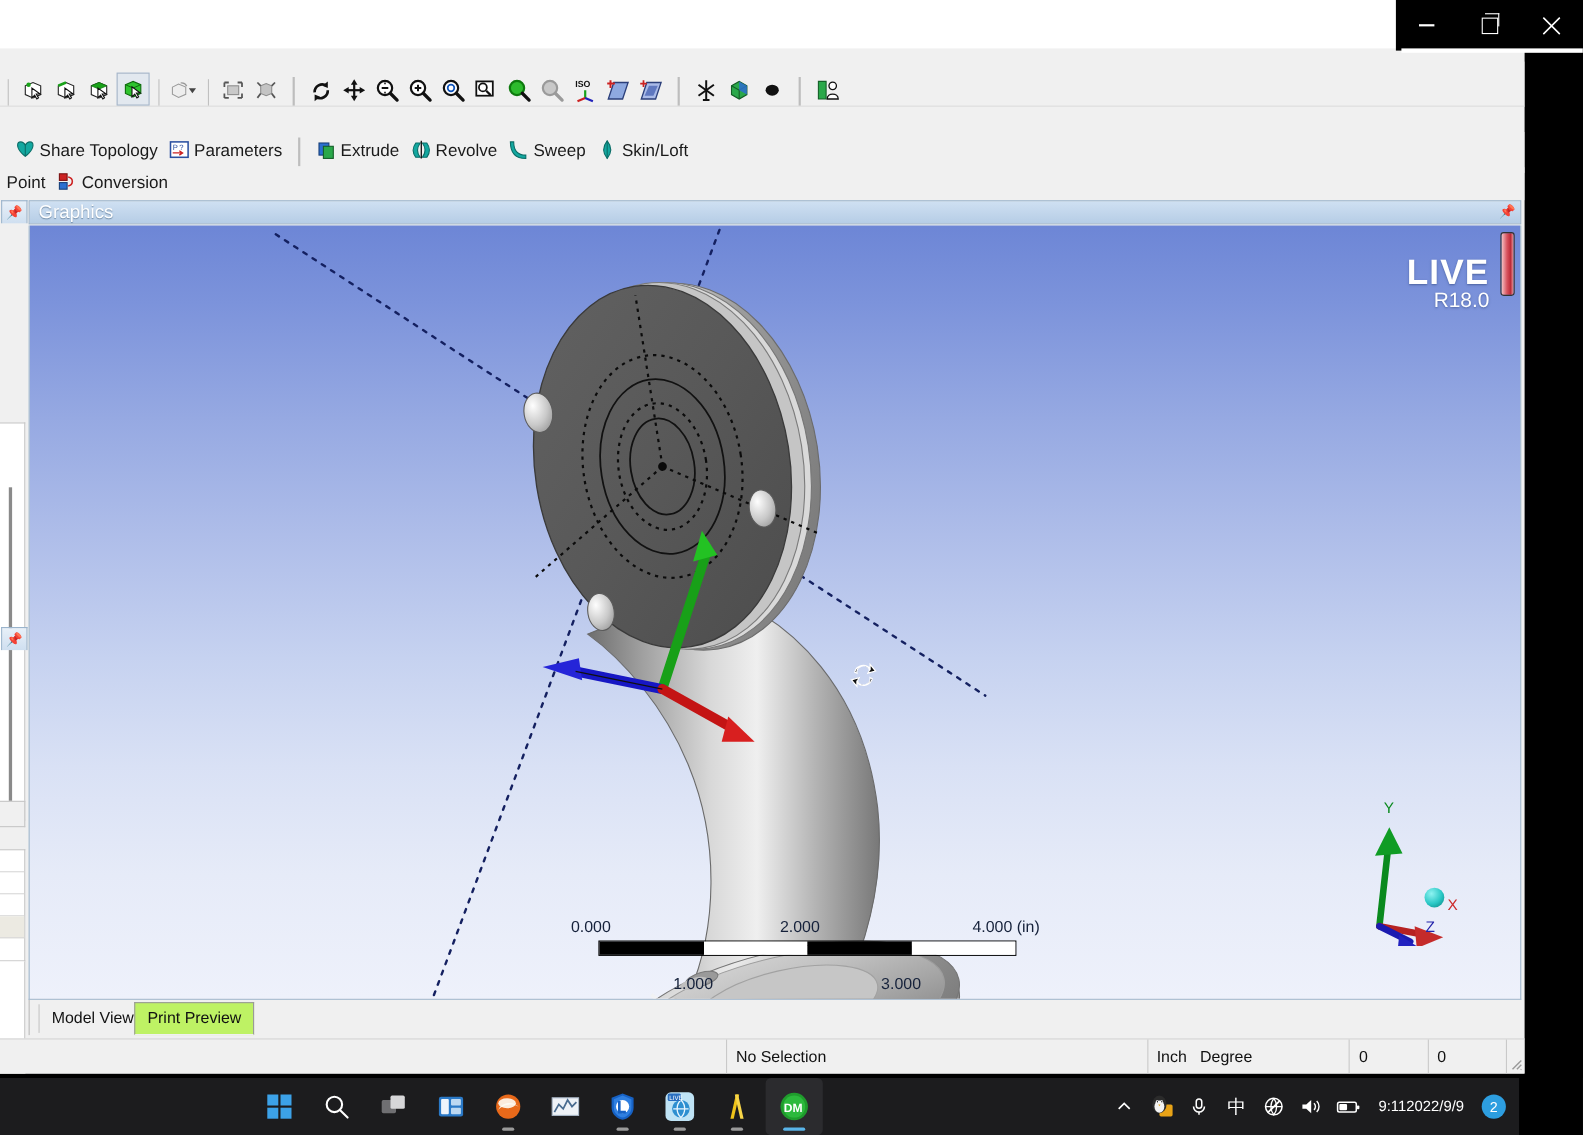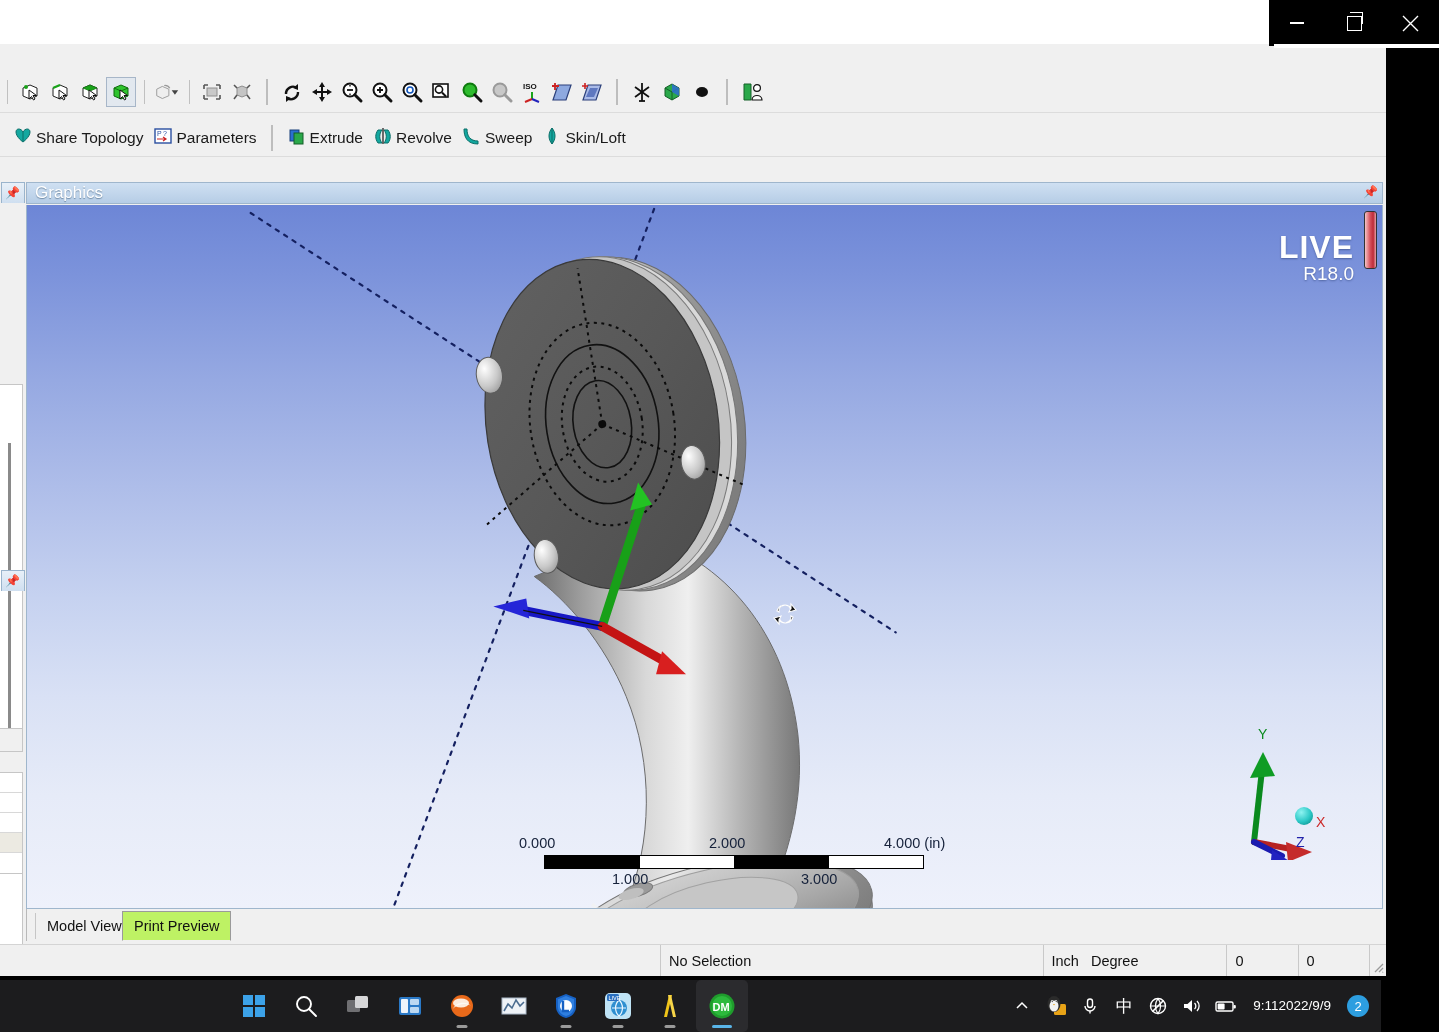--- a/index.html
+++ b/index.html
@@ -47,21 +47,21 @@
   }
   .overlay-underline {
     position:absolute; left: 1274px; top: 44px; width: 165px; height: 4px; background:#fff;
   }
 
   
   .toolbar-row {
     position: absolute; left: 0; width: 1386px; background: #f0f0f0;
     border-bottom: 1px solid #dcdcdc;
   }
-  .tb-main { top: 72px; height: 40px; display: flex; align-items: center; }
+  .tb-main { top: 56px; height: 40px; display: flex; align-items: flex-end; }
   .tb-feature { top: 120px; height: 36px; display: flex; align-items: center; }
   .tb-feature2 { top: 152px; height: 30px; display: flex; align-items: center; border-bottom: none; }
 
   .tb-sep {
     width: 1px; height: 24px; background: #c0c0c0; margin: 0 7px;
     flex: 0 0 auto;
   }
   .tb-sep2 { width: 2px; height: 26px; background: #bdbdbd; margin: 0 9px; flex:0 0 auto;}
   .tb-btn {
     width: 28px; height: 28px; display: flex; align-items: center; justify-content: center;
@@ -149,21 +149,21 @@
 
   
   .scalebar { position: absolute; left: 462px; top: 630px; width: 460px; }
   .sb-top { position: relative; height: 20px; font-size: 14.5px; color: #15213a; }
   .sb-top span { position: absolute; }
   .sb-bar { position: relative; height: 14px; width: 380px; margin-left: 55px;
             border: 1px solid #000; box-sizing: border-box; display: flex; }
   .sb-seg { flex: 1 1 25%; }
   .sb-seg.dark { background: #000; }
   .sb-seg.light { background: #fff; }
-  .sb-bot { position: relative; height: 20px; font-size: 14.5px; color: #15213a; margin-top: 2px; }
+  .sb-bot { position: relative; height: 20px; font-size: 14.5px; color: #15213a; margin-top: 18px; }
   .sb-bot span { position: absolute; }
 
   
   .triad { position: absolute; right: 48px; bottom: 48px; width: 110px; height: 130px; }
   .triad .lbl { position: absolute; font-size: 14px; }
 
   
   .model { position: absolute; left: 0; top: 0; width: 100%; height: 100%; }
 
   
@@ -483,20 +483,36 @@
         <span>
           <svg width="20" height="20" viewBox="0 0 20 20">
             <path d="M10 2 C6 7 6 13 10 18 C14 13 14 7 10 2 Z" fill="#13a8a0" stroke="#0b6e68"></path>
             <path d="M10 2 L10 18" stroke="#0b6e68"></path>
           </svg>
         </span>
         <span class="lbl">Skin/Loft</span>
       </div>
     </div>
 
+    <div class="toolbar-row tb-feature2">
+      <div style="width:1px"></div>
+      <div class="tb-item">
+        <span class="lbl">Point</span>
+      </div>
+      <div class="tb-item">
+        <span>
+          <svg width="20" height="20" viewBox="0 0 20 20">
+            <rect x="3" y="3" width="7" height="6" fill="#cc2222" stroke="#7a1212"></rect>
+            <rect x="3" y="11" width="7" height="6" fill="#2b6fd0" stroke="#17407a"></rect>
+            <path d="M11 6 C16 7 16 13 11 14" fill="none" stroke="#cc2222" stroke-width="1.4"></path>
+          </svg>
+        </span>
+        <span class="lbl">Conversion</span>
+      </div>
+    </div>
 
     <div class="left-strip">
       <div class="pin-tab" style="top:0px;">📌</div>
       <div class="left-panel-1">
         <div class="lp1-scroll" style="position:absolute;left:8px;top:58px;width:3px;height:290px;background:#8a8a8a;"></div>
       </div>
       <div class="left-panel-1b"></div>
       <div class="pin-tab" style="top:388px;">📌</div>
       <div class="left-panel-2">
         <div class="lp2-row"></div>

